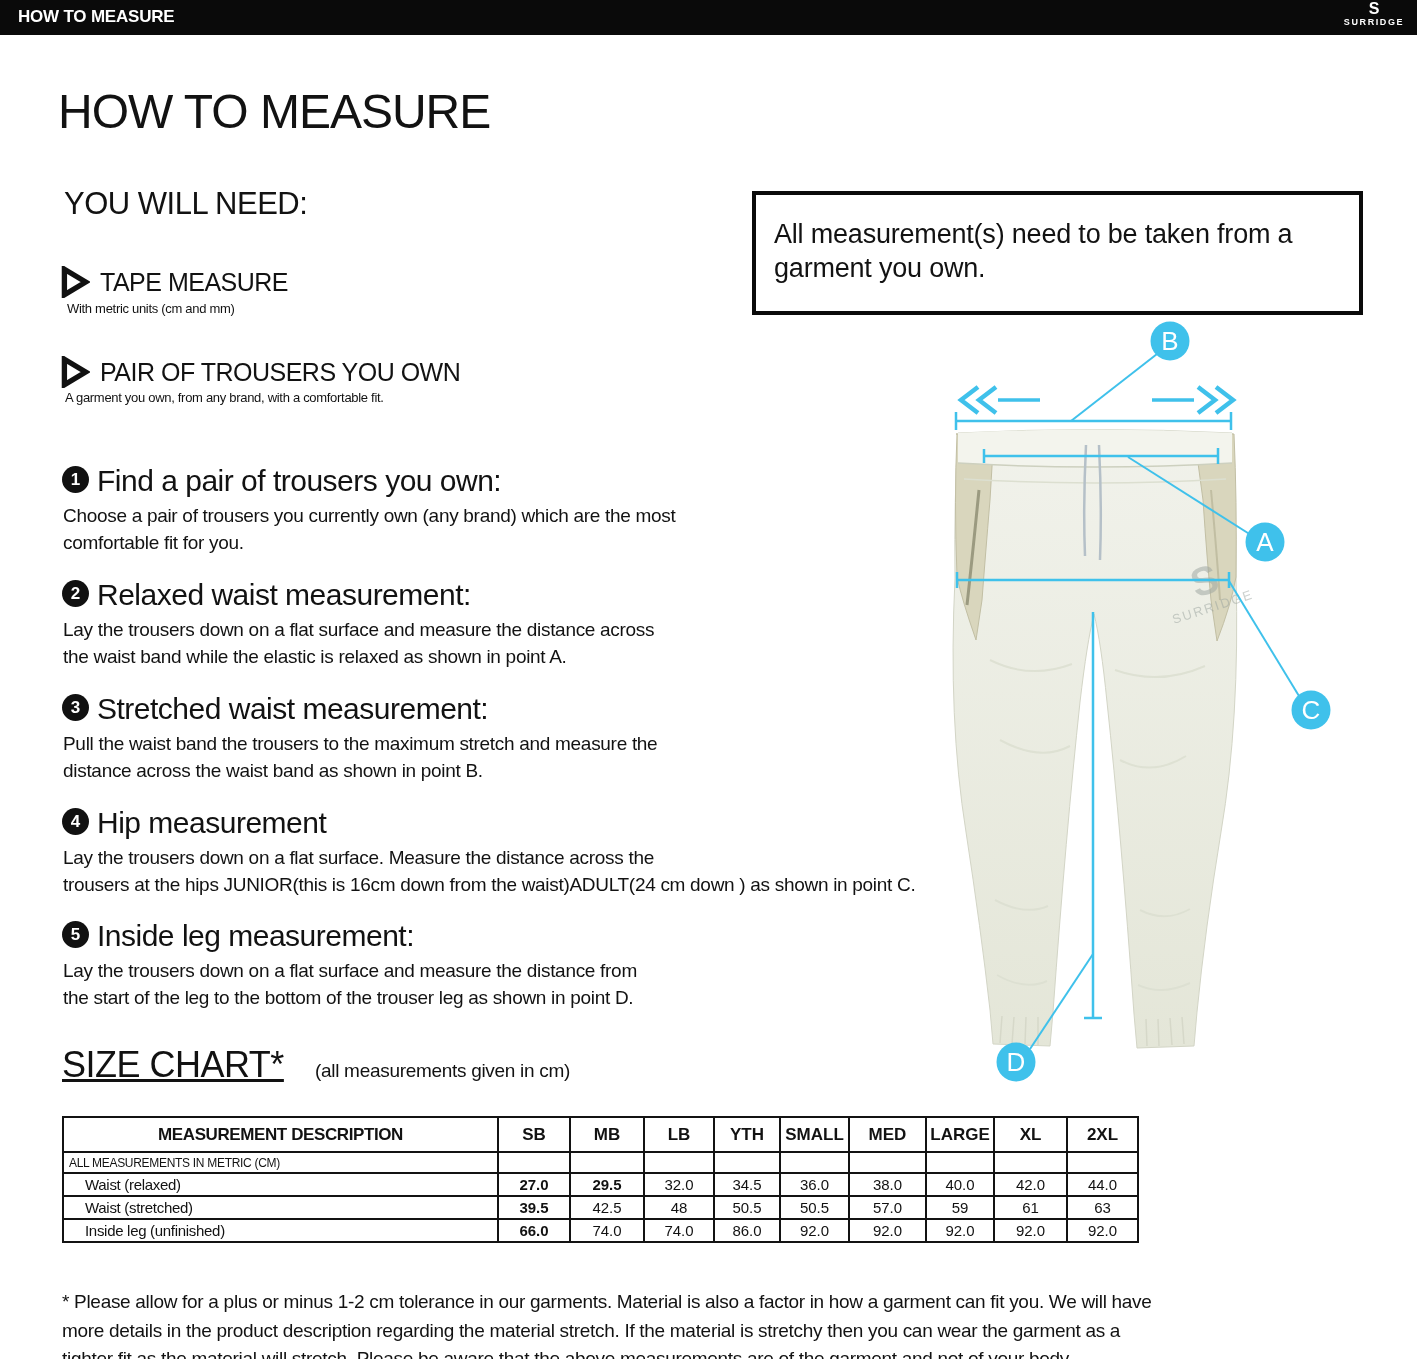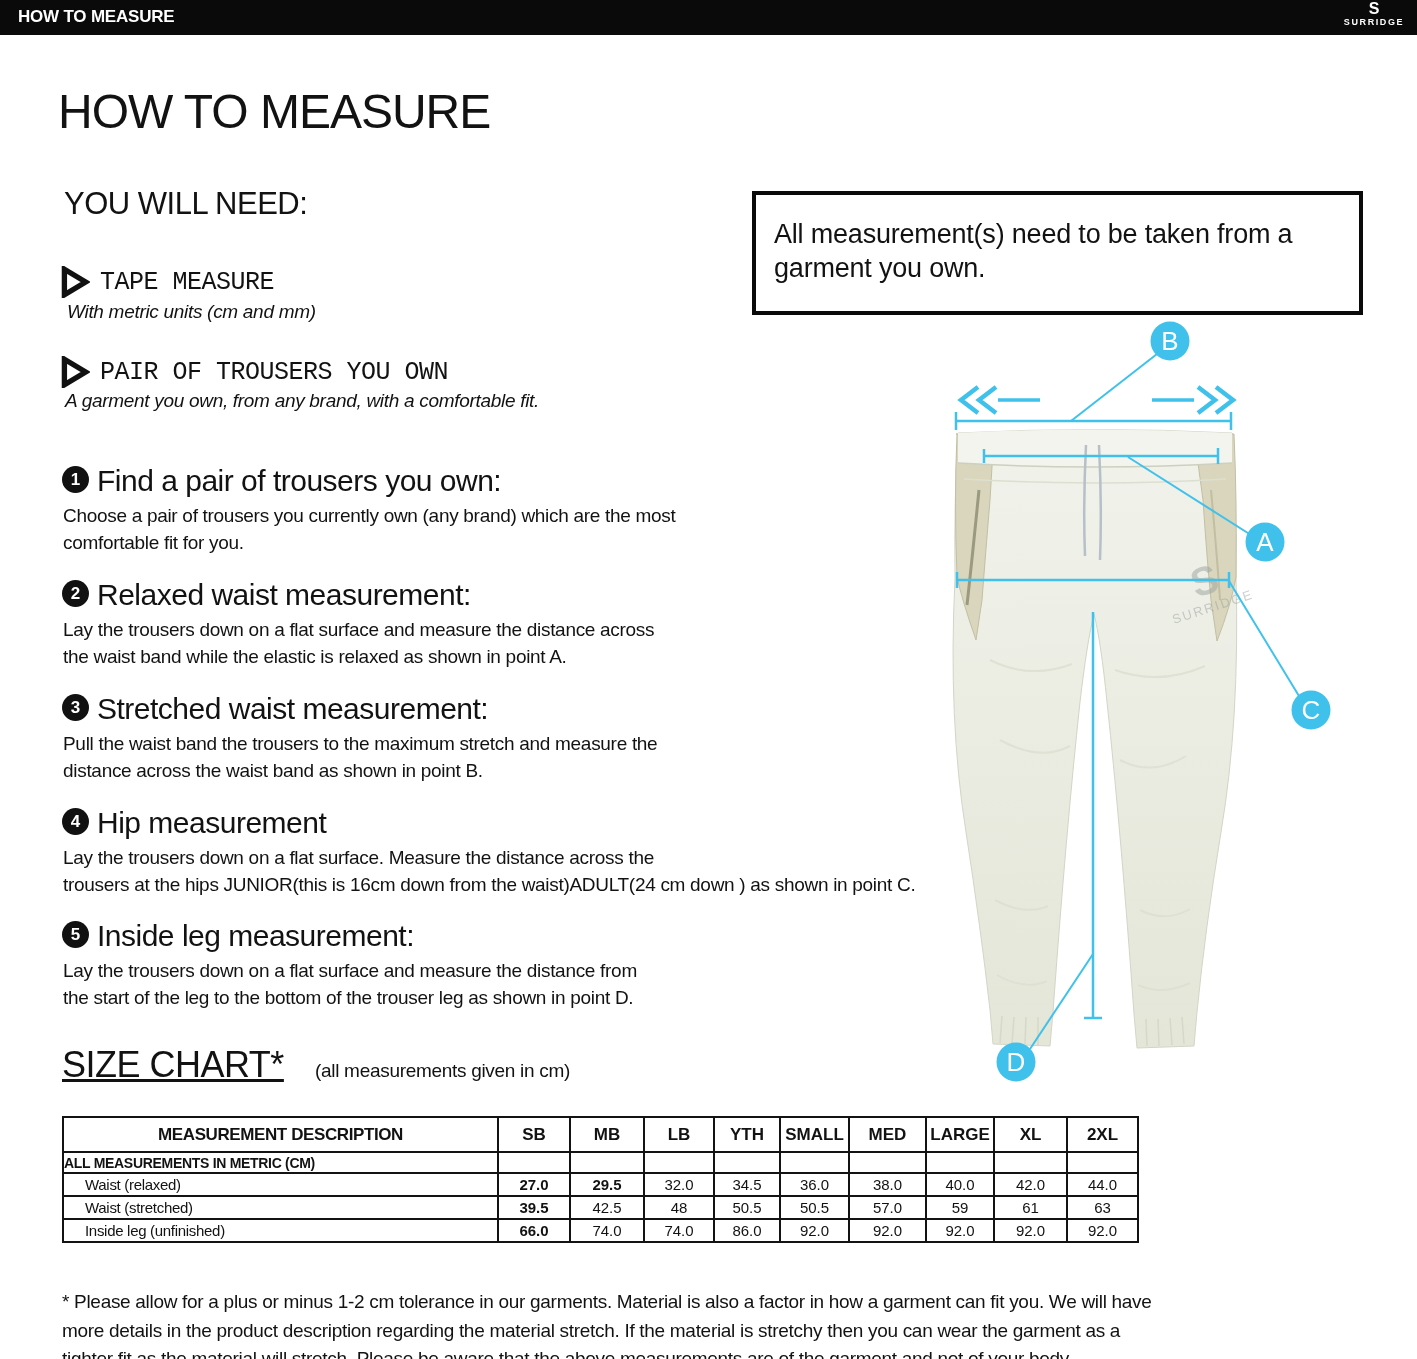--- a/index.html
+++ b/index.html
@@ -13,22 +13,22 @@
   .brand{position:absolute;right:8px;top:1px;width:70px;text-align:center;color:#fff;line-height:1;}
   .brand-s{font-size:16px;font-weight:bold;display:block;margin-bottom:1px;}
   .brand-name{font-size:9px;font-weight:bold;letter-spacing:1.6px;display:block;}
 
   .page-title{position:absolute;left:58px;top:84px;font-size:48px;font-weight:500;
               letter-spacing:-1px;margin:0;}
 
   .need-heading{position:absolute;left:64px;top:186px;font-size:31px;font-weight:500;
                 letter-spacing:-0.5px;margin:0;text-align:right;}
 
-  .need-item-title{position:absolute;font-size:25px;font-weight:500;letter-spacing:-0.5px;font-family:Liberation Mono, monospace;}
-  .need-item-desc{position:absolute;font-size:19px;letter-spacing:-0.3px;font-style:italic;}
+  .need-item-title{position:absolute;font-size:25px;font-weight:500;letter-spacing:-0.5px;}
+  .need-item-desc{position:absolute;font-size:13px;letter-spacing:-0.3px;}
   .play-icon{position:absolute;width:32px;height:32px;}
 
   .note-box{position:absolute;left:752px;top:191px;width:567px;height:70px;
             border:4px solid #0a0a0a;padding:23px 18px;font-size:27px;line-height:1.25;
             letter-spacing:-0.2px;white-space:pre-line;}
 
   .step{position:absolute;left:60px;width:880px;}
   .step-badge{position:absolute;left:2px;top:0;width:27px;height:27px;border-radius:50%;
               background:#111;color:#fff;font-size:17px;font-weight:bold;text-align:center;
               line-height:27px;}
@@ -40,21 +40,21 @@
   .size-chart-title{position:absolute;left:62px;top:1044px;font-size:36px;font-weight:500;
                     letter-spacing:-0.5px;margin:0;text-decoration:underline;}
   .size-chart-sub{position:absolute;left:315px;top:1060px;font-size:19px;letter-spacing:-0.3px;}
 
   table.size-table{position:absolute;left:62px;top:1116px;width:1075px;border-collapse:collapse;
                    table-layout:fixed;}
   table.size-table td,table.size-table th{border:2px solid #131313;padding:0;overflow:hidden;
                    white-space:nowrap;}
   table.size-table th{font-size:17px;font-weight:bold;height:33px;text-align:center;}
   th.desc-h{font-size:20px;text-align:left;padding-left:6px;letter-spacing:-0.4px;}
-  tr.metric-row td{height:19px;font-size:14px;font-weight:bold;letter-spacing:-0.3px;}
+  tr.metric-row td{height:19px;font-size:12px;font-weight:normal;padding-left:5px;letter-spacing:-0.3px;}
   tr.data-row td{height:21px;font-size:15px;text-align:center;}
   tr.data-row td.row-label{text-align:left;padding-left:21px;letter-spacing:-0.3px;}
   tr.data-row td.sb-col, td.bold-val{font-weight:bold;}
 
   .footnote{position:absolute;left:62px;top:1288px;width:1300px;font-size:19px;
             line-height:28.5px;letter-spacing:-0.3px;white-space:pre-line;}
 
   .diagram{position:absolute;left:870px;top:300px;width:545px;height:810px;}
 </style>
 </head>

